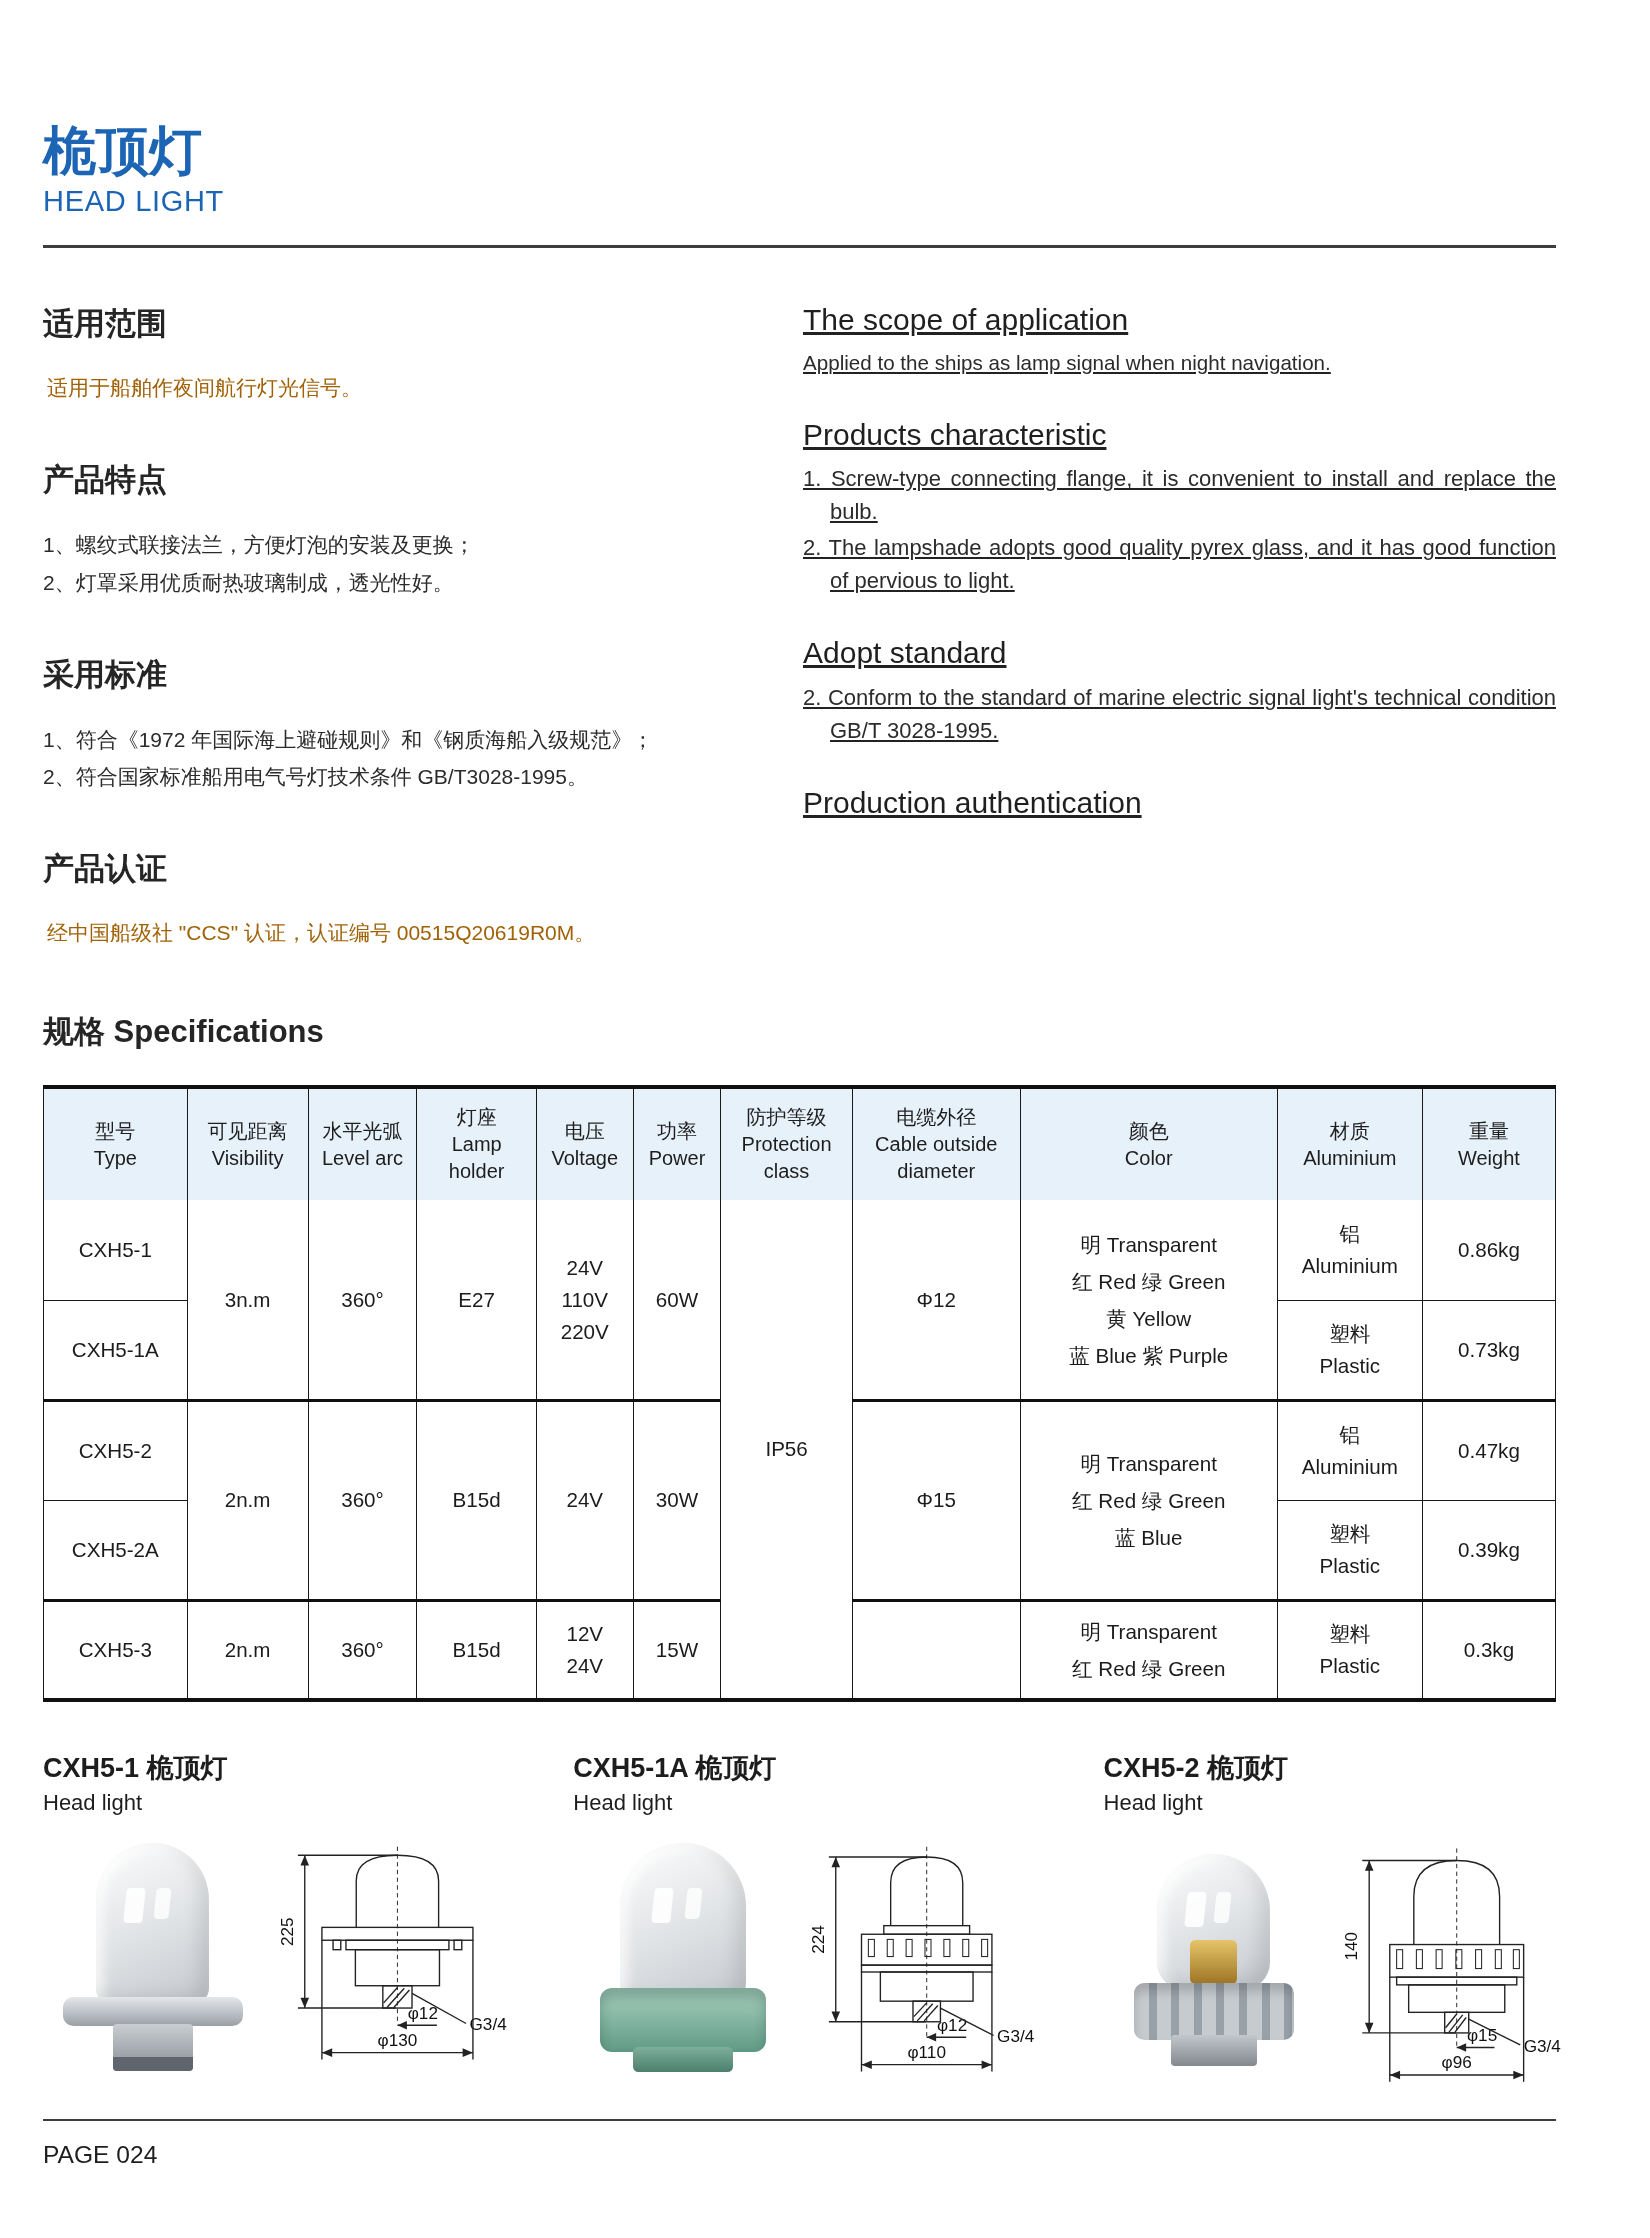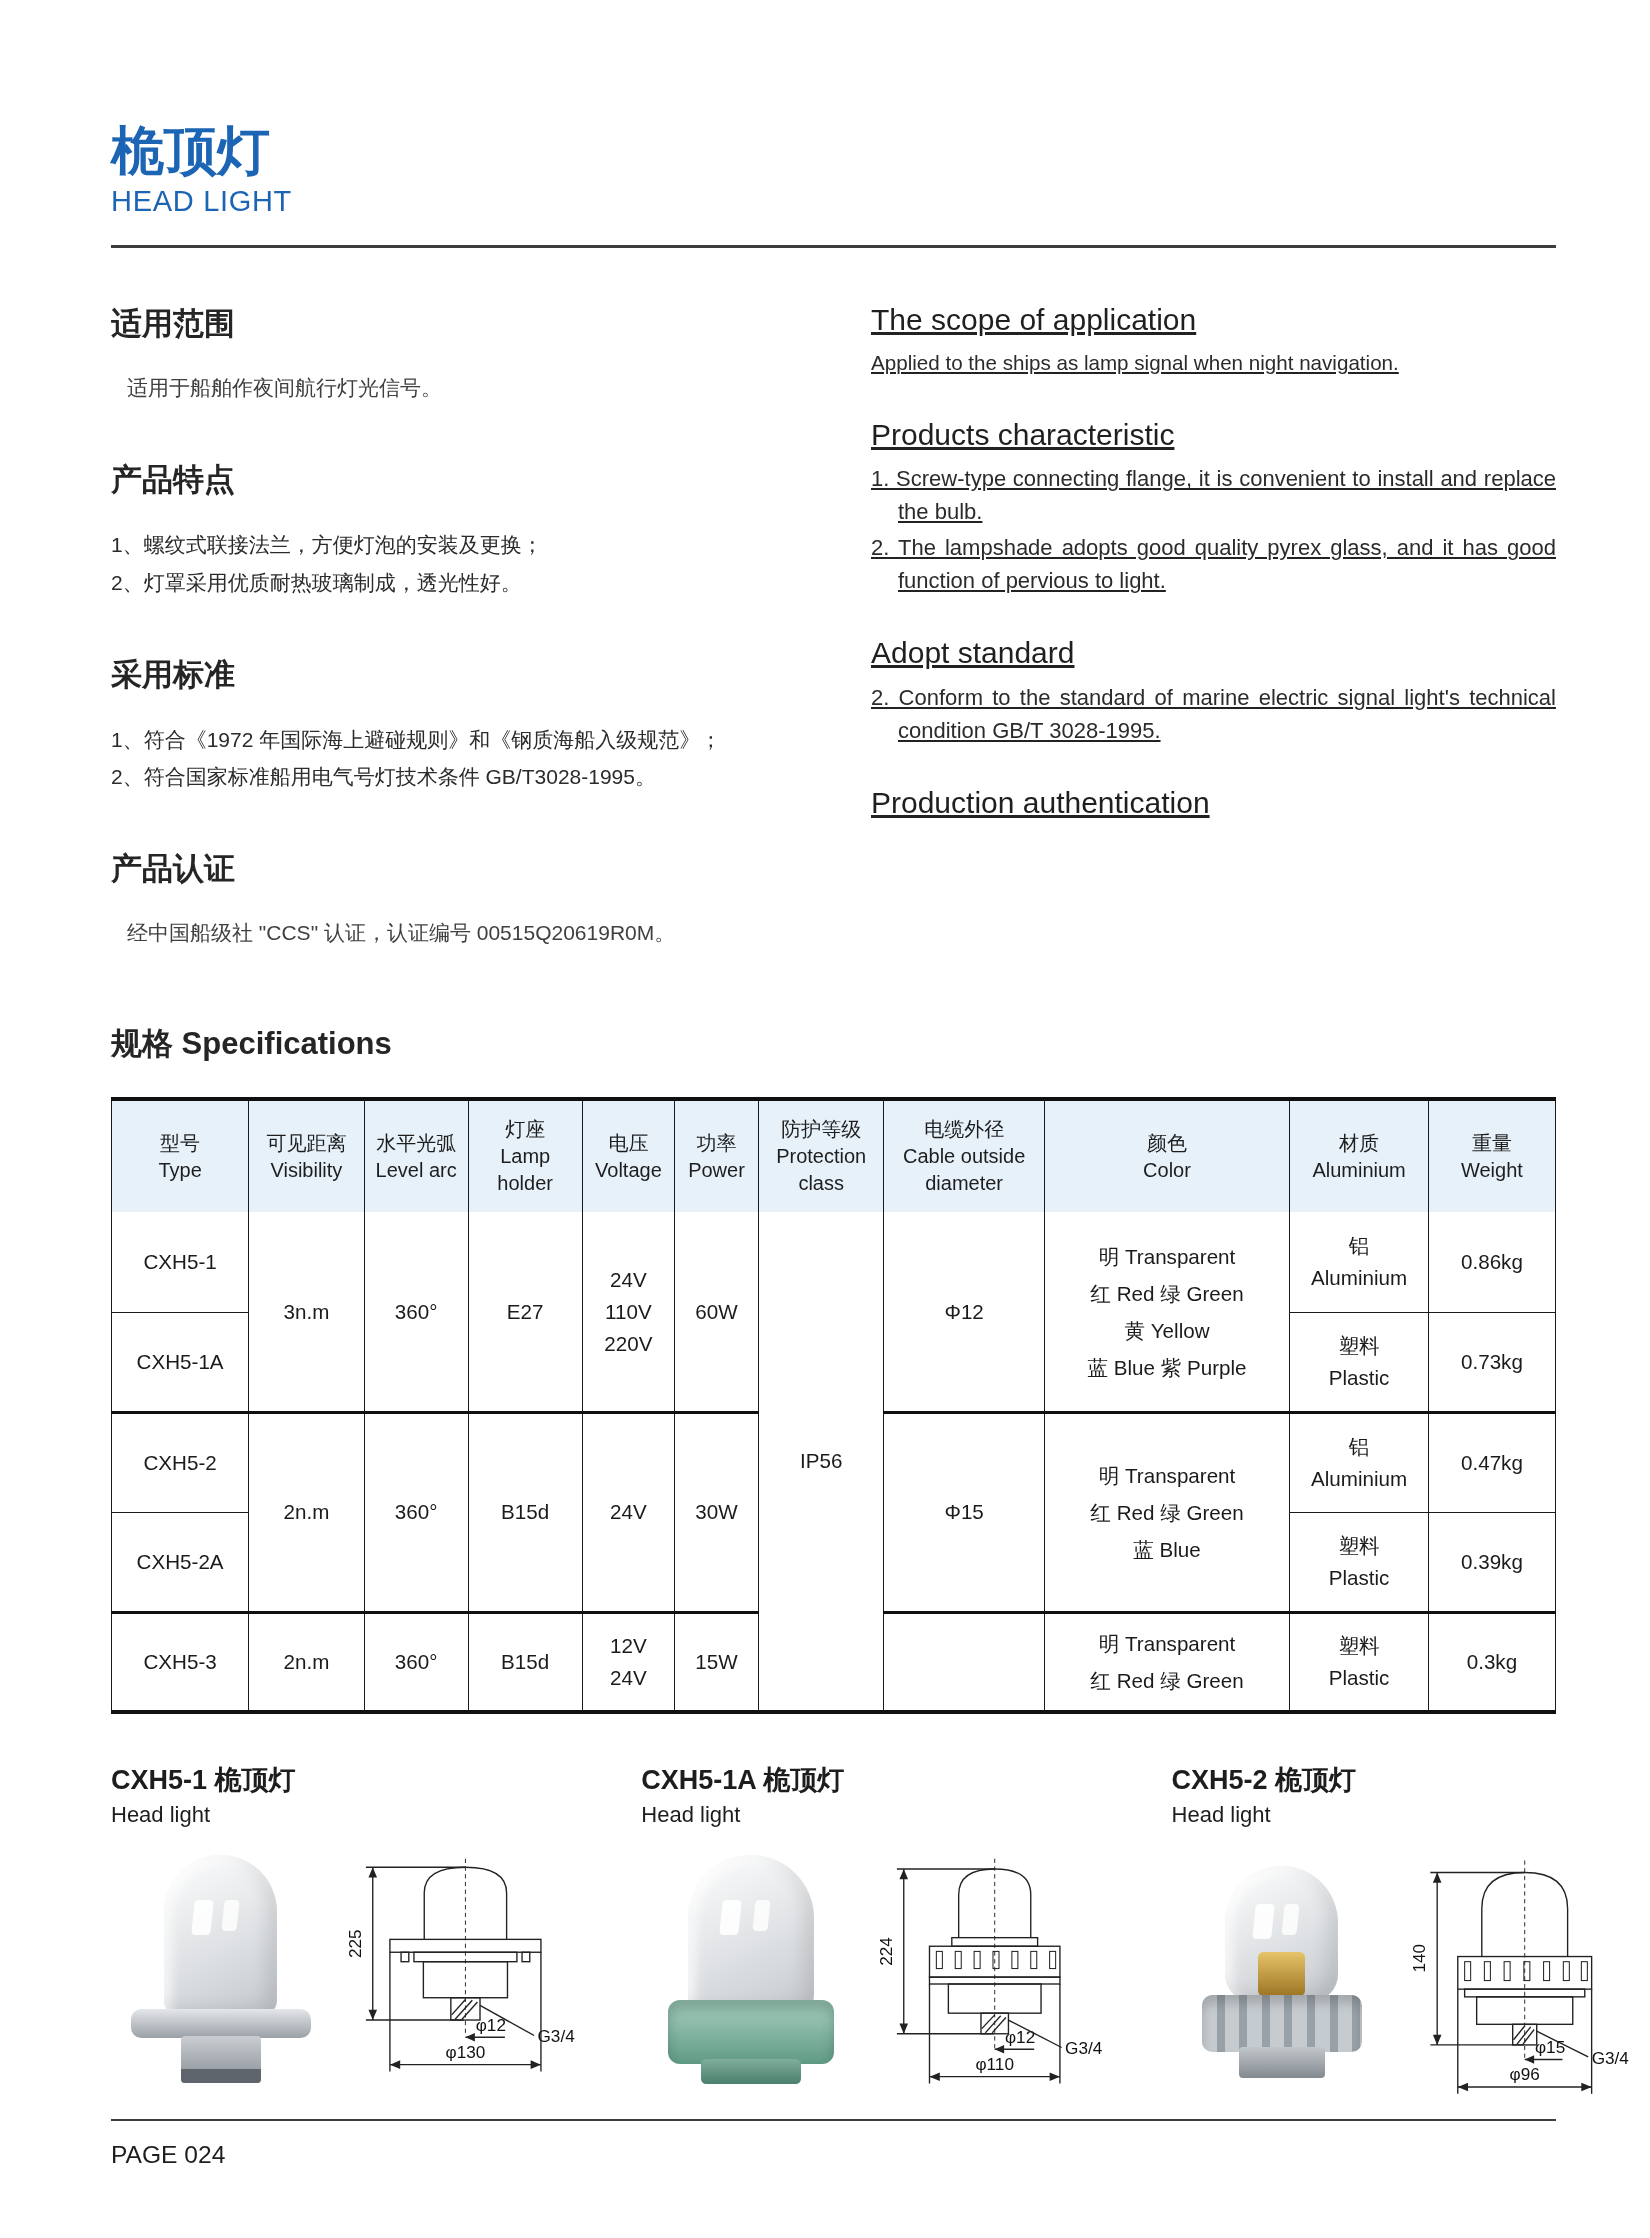--- a/index.html
+++ b/index.html
@@ -1,34 +1,34 @@
 <!DOCTYPE html>
 <html style="font-size:10.6px"><head>
 <meta charset="utf-8">
 <style>
   html,body{margin:0;padding:0;background:#fff;}
   .page{
     width:1650px;height:2239px;box-sizing:border-box;
-    padding:123px 94px 0 111px;
+    padding:123px 94px 0 43px;
     background:#fff;overflow:hidden;
     display:flex;flex-direction:column;
     font-family:"Liberation Sans","DejaVu Sans",sans-serif;
     color:#222;
   }
   
   .title-zh{font-size:53px;font-weight:600;color:#1c64b4;line-height:1.05;}
   .title-en{font-size:29px;font-weight:500;color:#1c64b4;margin-top:6.7px;letter-spacing:0.7px;}
   .top-rule{border:none;border-top:3.3px solid #3d3d3d;margin:27px 0 0 0;}
   
   .cols{display:flex;gap:95px;margin-top:55px;}
   .col-zh{flex:0 0 665px;}
   .col-en{flex:1;text-decoration:underline;}
   .h-zh{font-size:31px;font-weight:600;color:#252525;margin:0 0 25px 0;}
   .h-en{font-size:30px;font-weight:400;color:#1f1f1f;margin:0 0 10.6px 0;}
-  .body-zh{font-size:21px;line-height:1.75;color:#404040;margin:16px;}
+  .body-zh{font-size:21px;line-height:1.75;color:#a16207;margin:4px;}
   .body-en{font-size:20.6px;line-height:1.5;color:#2b2b2b;margin:0;text-align:justify;}
   .item-zh{font-size:21px;line-height:1.8;color:#2b2b2b;padding-left:35px;text-indent:-35px;margin:0;}
   .item-en{font-size:22px;line-height:1.5;color:#2b2b2b;padding-left:27px;text-indent:-27px;margin:0 0 2.7px 0;text-align:justify;}
   .gap-zh{margin-top:52px;}
   .gap-en{margin-top:39px;}
   
   .spec-heading{font-size:31px;font-weight:600;color:#252525;margin-top:55px;}
   table.spec{width:100%;border-collapse:collapse;table-layout:fixed;margin-top:32px;
     border-left:1.3px solid #1a1a1a;border-right:1.3px solid #1a1a1a;
     border-top:4px solid #101010;border-bottom:4px solid #101010;}

